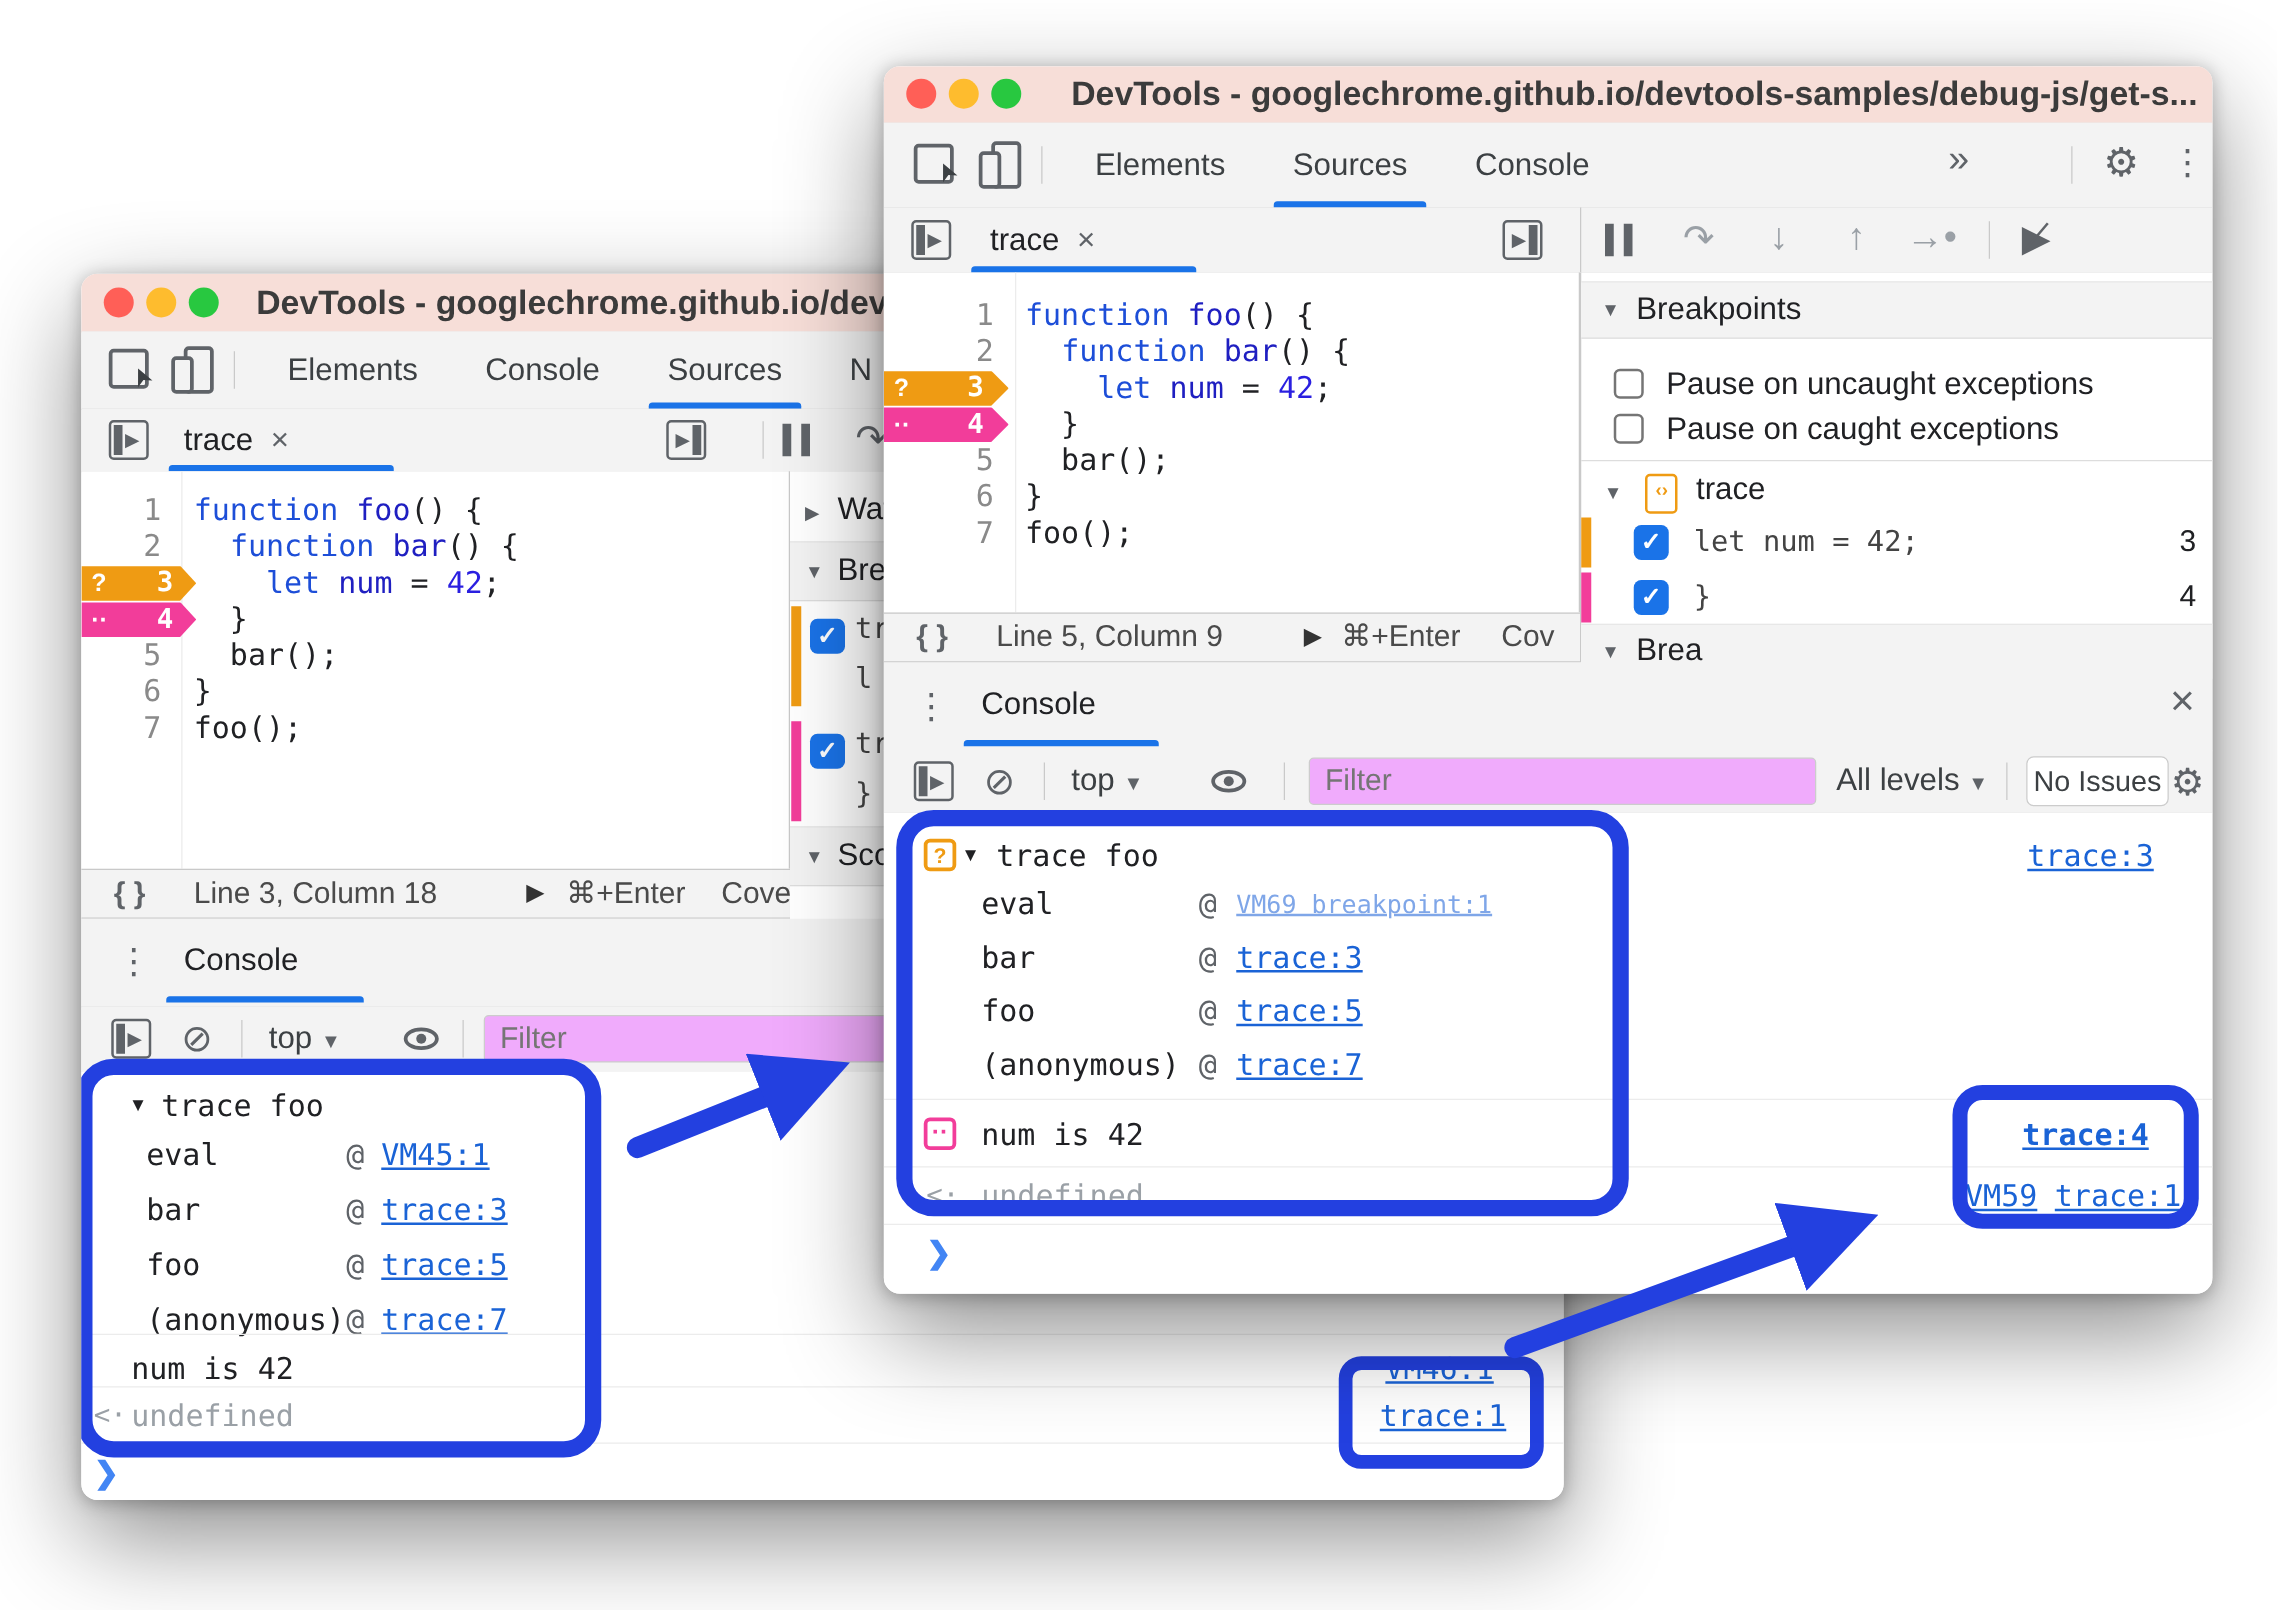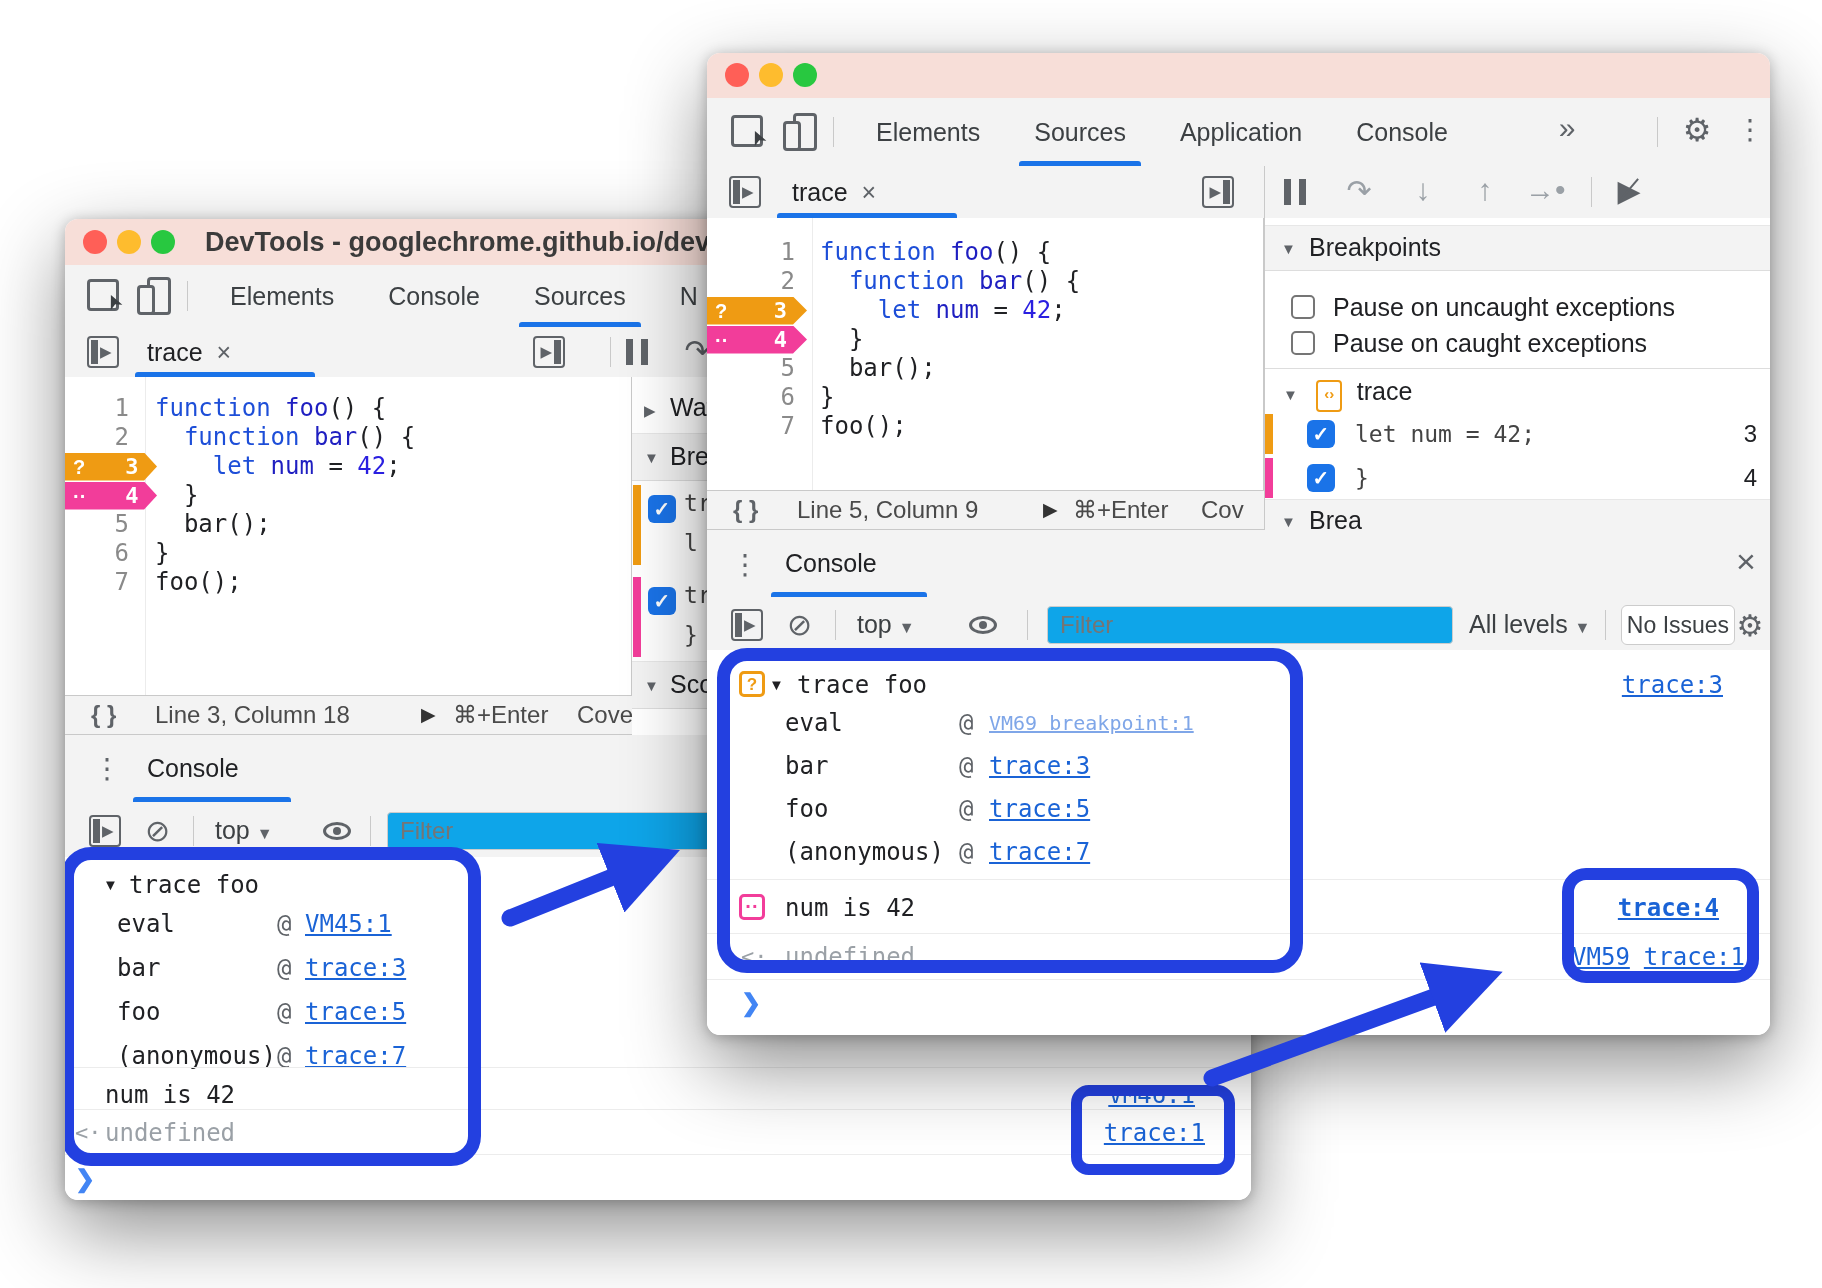--- a/index.html
+++ b/index.html
@@ -27,21 +27,21 @@
   .cbon{position:absolute;width:28px;height:28px;border-radius:6px;background:#1a73e8;color:#fff;
         font-size:20px;font-weight:bold;text-align:center;line-height:28px;}
   .srclink{color:#1a63d6;text-decoration:underline;}
   .lightlink{color:#7fa6e8;text-decoration:underline;}
   .hlbox{position:absolute;border:13px solid #2340e0;border-radius:30px;pointer-events:none;z-index:6;background:transparent;}
   .sep{position:absolute;height:1px;background:#ececec;}
   .row{position:absolute;white-space:nowrap;}
   .secthead{position:absolute;background:#f3f3f3;border-bottom:1px solid #ddd;border-top:1px solid #e7e7e7;}
   .disc{color:#5f6368;font-size:15px;}
   .sbtxt{font-size:25px;color:#202124;}
-  .filterin{position:absolute;background:#0ea5e9;border:1px solid #ccc;border-radius:4px;font-size:24px;color:#333;
+  .filterin{position:absolute;background:#f0abfc;border:1px solid #ccc;border-radius:4px;font-size:24px;color:#333;
             padding:0 12px;outline:none;font-family:"Liberation Sans",sans-serif;}
   .btnish{position:absolute;background:#fff;border:1px solid #ccc;border-radius:6px;font-size:23px;color:#3c4043;
           display:flex;align-items:center;justify-content:center;}
   .colbar{position:absolute;width:8px;}
   .eye{position:absolute;width:28px;height:18px;border:3px solid #5f6368;border-radius:50%;box-sizing:border-box;}
   .eye::after{content:"";position:absolute;left:50%;top:50%;width:8px;height:8px;background:#5f6368;border-radius:50%;transform:translate(-50%,-50%);}
   .pbox{position:absolute;width:32px;height:32px;border:2px solid #5f6368;border-radius:4px;box-sizing:border-box;}
   .pbox i{position:absolute;top:2px;bottom:2px;width:7px;background:#5f6368;}
   .pbox span{position:absolute;font-size:15px;color:#5f6368;top:50%;left:50%;transform:translate(-50%,-50%);}
   .pause i{display:inline-block;width:7px;height:26px;background:#5f6368;margin:0 4px;}
@@ -227,39 +227,37 @@
 
     <div class="hlbox" style="left:-4px;top:628px;width:394px;height:293px;"></div>
     <div class="hlbox" style="left:1006px;top:866px;width:142px;height:68px;border-width:11px;border-radius:18px;"></div>
   </div>
 
   <div class="win" id="win-front" style="left:707px;top:53px;width:1063px;height:982px;z-index:10;">
     <div class="titlebar" style="height:45px;">
       <div class="light" style="left:18px;top:10px;background:#ff5f57;"></div>
       <div class="light" style="left:52px;top:10px;background:#febc2e;"></div>
       <div class="light" style="left:86px;top:10px;background:#28c840;"></div>
+      <div class="wtitle" style="left:150px;line-height:45px;">DevTools - googlechrome.github.io/devtools-samples/debug-js/get-s...</div>
     </div>
 
     <div class="bar" style="left:0;top:45px;width:100%;height:68px;">
       <div class="ic" style="left:24px;top:17px;width:32px;height:32px;border:3px solid #5f6368;border-radius:4px;box-sizing:border-box;">
         <span style="position:absolute;right:-6px;bottom:-6px;font-size:20px;transform:rotate(-115deg);color:#3c4043;">➤</span>
       </div>
       <div class="devico" style="left:86px;top:15px;width:18px;height:32px;"></div>
       <div class="devico" style="left:76px;top:23px;width:12px;height:24px;background:#f3f3f3;"></div>
       <div class="vdiv" style="left:126px;top:19px;height:30px;"></div>
       <div class="tabs" id="front-tabs" style="left:142px;top:0;">
           <div class="tab">
             <span>Elements</span>
           </div>
           <div class="tab">
             <span>Sources</span>
             <div class="tabu"></div>
-          </div>
-          <div class="tab">
-            <span>Application</span>
           </div>
           <div class="tab">
             <span>Console</span>
           </div>
         </div>
       <span class="ic" style="left:840px;top:13px;font-size:30px;width:40px;">»</span>
       <div class="vdiv" style="left:950px;top:19px;height:30px;"></div>
       <span class="ic" style="left:968px;top:13px;font-size:32px;width:44px;">⚙</span>
       <span class="ic" style="left:1028px;top:15px;font-size:28px;width:30px;">⋮</span>
     </div>

